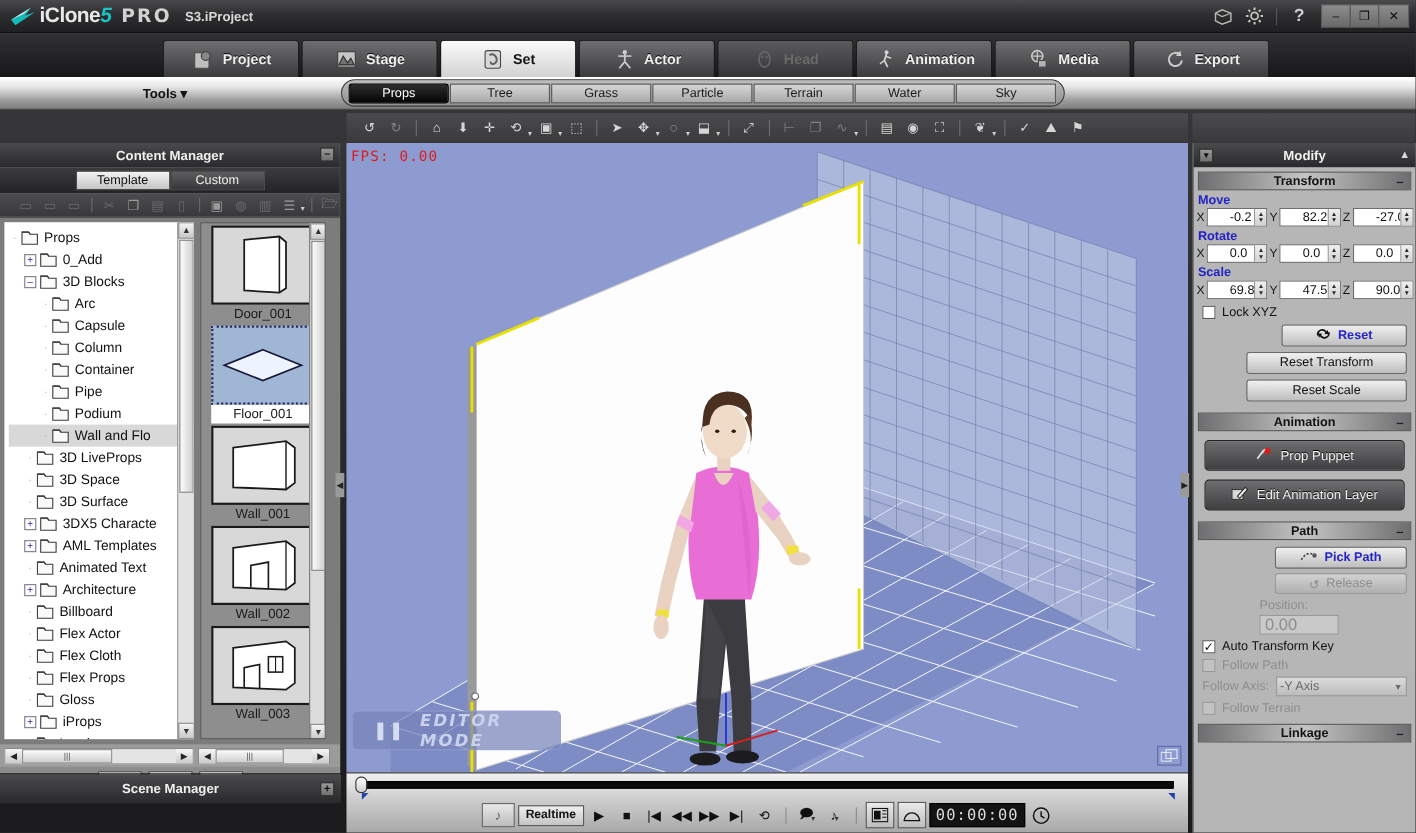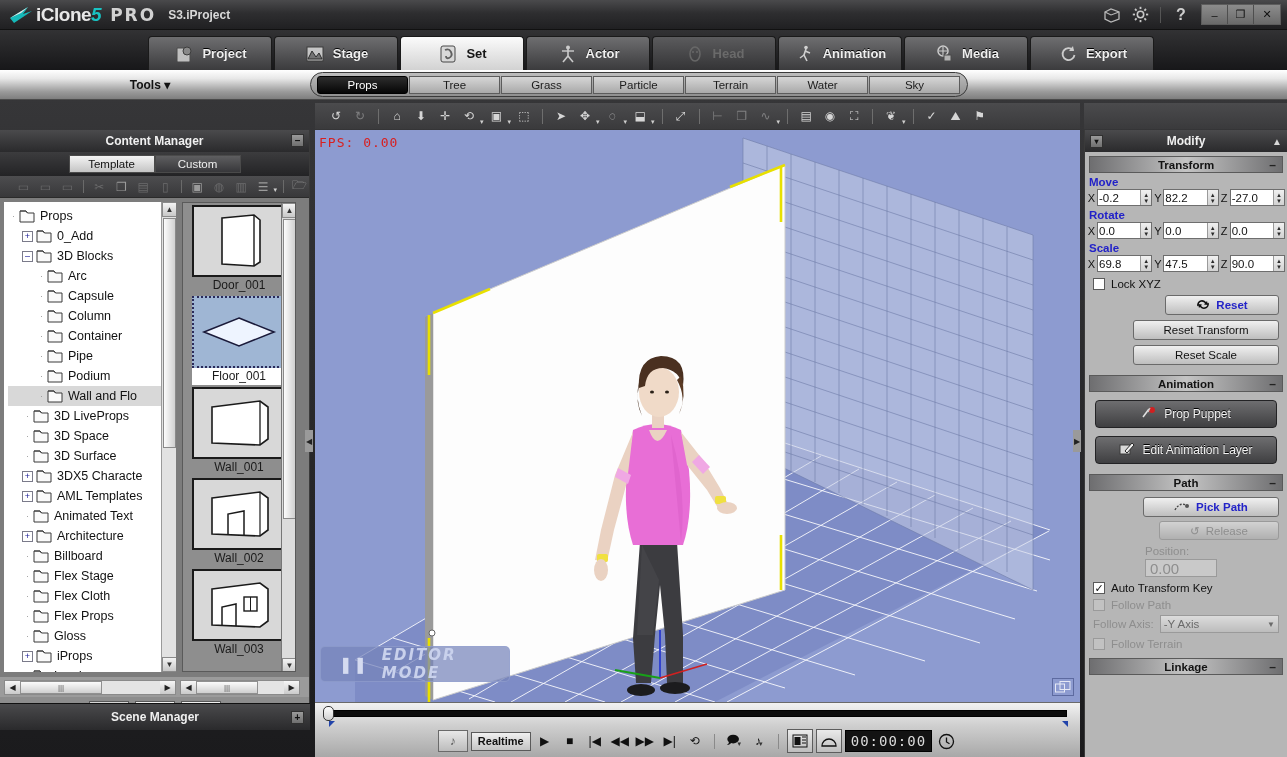--- a/index.html
+++ b/index.html
@@ -233,21 +233,21 @@
       justify-content:center; position:relative;
       font-size:11.5px; font-weight:bold; color:#131313; }
   .sect .minus { position:absolute; right:6px; font-size:12px; color:#222; }
   .axis-label { color:#2222c8; font-size:11.5px; font-weight:bold;
       margin:3px 0 1px 4px; }
   .xyz-row { display:flex; align-items:center; padding:0 2px; gap:1px;
       margin-bottom:1px; }
   .xyz-lbl { font-size:11px; color:#111; width:9px; text-align:center; }
   .spin { flex:1; height:17px; display:flex; align-items:center;
       background:#fff; border:1px solid #6e6e6e; font-size:11.5px;
-      color:#111; padding-left:1px; min-width:0; }
+      color:#111; padding-left:20px; min-width:0; }
   .spin .sv { flex:1; overflow:hidden; white-space:nowrap; }
   .spin .arrows { width:11px; height:15px; display:flex; flex-direction:column;
       align-items:center; justify-content:center; color:#2a2a2a; font-size:6px;
       background:linear-gradient(#f0f0f0,#d2d2d2); border-left:1px solid #9a9a9a; }
   .ckrow { display:flex; align-items:center; gap:6px; padding:5px 0 0 8px;
       font-size:11.5px; color:#111; }
   .ckbox { width:12px; height:12px; background:#fff; border:1px solid #5a5a5a;
       display:flex; align-items:center; justify-content:center;
       font-size:11px; color:#111; }
   .ckrow.dim { color:#8e8e8e; }
@@ -627,21 +627,21 @@
                 </svg></span>
               <span>Billboard</span>
             </div>
             <div class="tnode">
               <span class="tspace"></span>
               <span class="tdots">·</span>
               <span class="tfolder"><svg width="16" height="14" viewBox="0 0 16 14">
                   <path d="M1 2 h6 l1.5 2 H15 v9 H1 Z" fill="#fafafa" stroke="#3a3a3a" stroke-width="1"></path>
                   <path d="M1 2 h6 l1.5 2" fill="none" stroke="#3a3a3a"></path>
                 </svg></span>
-              <span>Flex Stage</span>
+              <span>Flex Actor</span>
             </div>
             <div class="tnode">
               <span class="tspace"></span>
               <span class="tdots">·</span>
               <span class="tfolder"><svg width="16" height="14" viewBox="0 0 16 14">
                   <path d="M1 2 h6 l1.5 2 H15 v9 H1 Z" fill="#fafafa" stroke="#3a3a3a" stroke-width="1"></path>
                   <path d="M1 2 h6 l1.5 2" fill="none" stroke="#3a3a3a"></path>
                 </svg></span>
               <span>Flex Cloth</span>
             </div>
@@ -1102,21 +1102,21 @@
           </svg>
       </span>
       <span>Edit Animation Layer</span>
     </div>
 
     <div class="sect" style="margin-top:10px;">
       <span>Path</span>
       <span class="minus">–</span>
     </div>
 
-    <div class="btn-r" style="width:136px;margin-top:6px;">
+    <div class="btn-r" style="width:120px;margin-top:6px;">
       <span>
         <svg width="16" height="11" viewBox="0 0 16 11">
             <path d="M1 9 q5 -9 13 -4" fill="none" stroke="#444" stroke-width="1.4" stroke-dasharray="2,1.5"></path>
             <circle cx="13" cy="5" r="2" fill="#555"></circle>
           </svg>
       </span>
       <span class="blue-link">Pick Path</span>
     </div>
     <div class="dim-btn" style="width:120px;margin-left:auto;margin-right:8px;">
       <span>↺</span>

